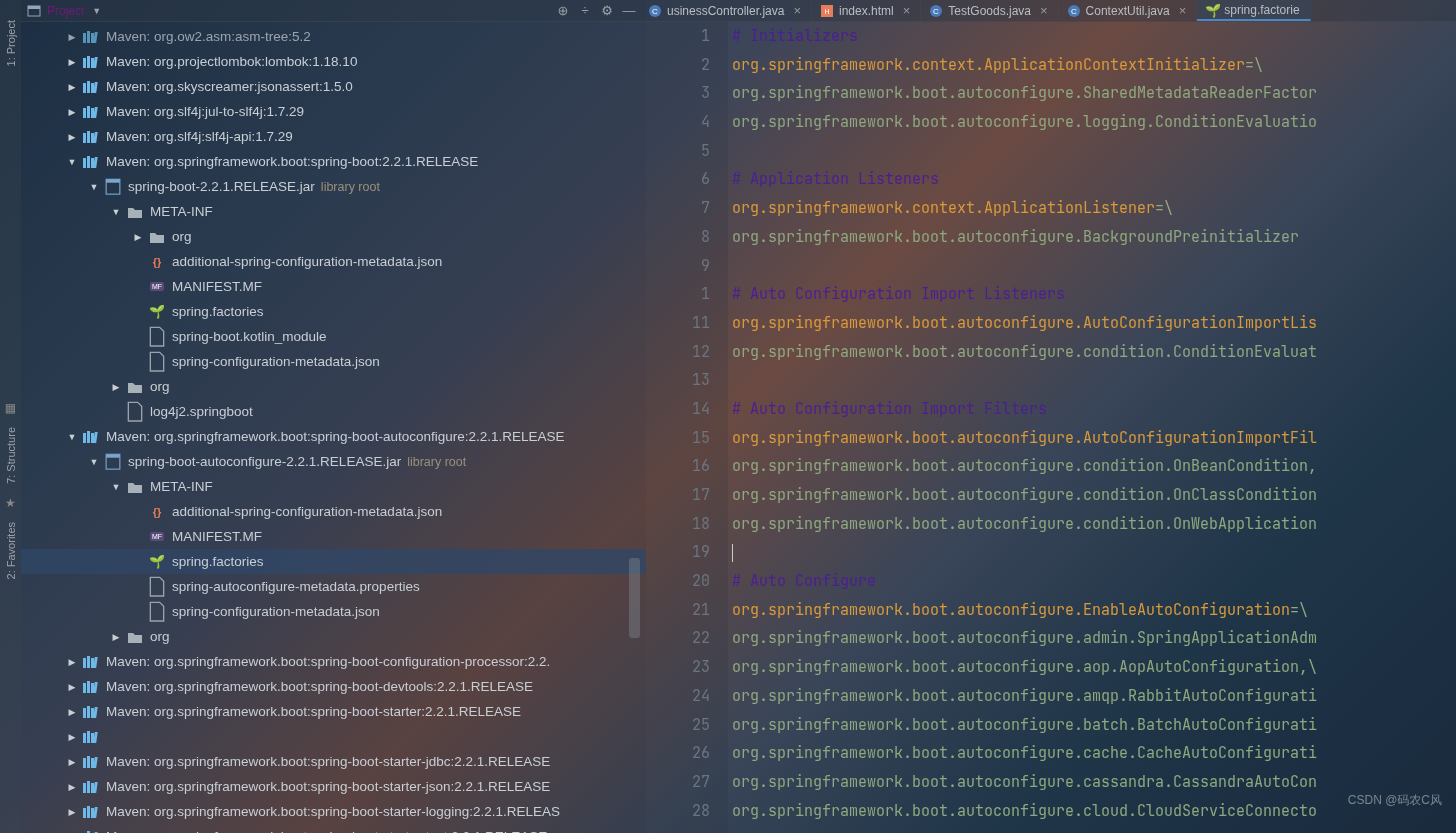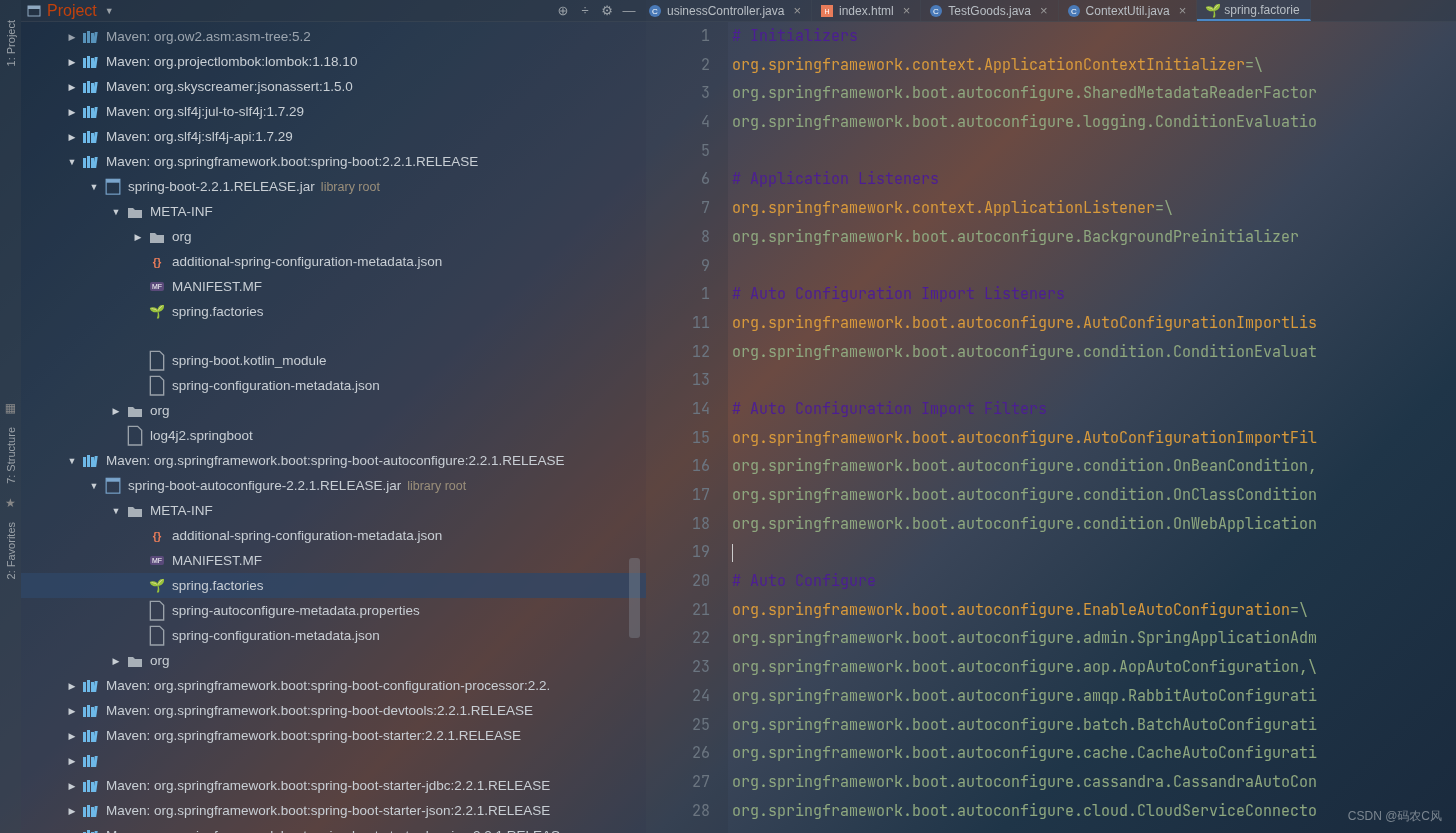--- a/index.html
+++ b/index.html
@@ -51,22 +51,22 @@
   padding: 0 6px;
   background: rgba(45, 55, 68, 0.45);
   border-bottom: 1px solid rgba(80, 90, 100, 0.3);
 }
 .project-header .proj-icon {
   width: 14px; height: 14px;
   margin-right: 6px;
   display: inline-flex;
 }
 .project-header .title {
-  color: #c2410c;
-  font-size: 16px;
+  color: #701a75;
+  font-size: 12px;
 }
 .project-header .dropdown-arrow {
   margin-left: 8px;
   color: #9ba2a8;
   font-size: 9px;
 }
 .project-header .spacer { flex: 1; }
 .project-header .hdr-icon {
   width: 22px;
   text-align: center;
@@ -180,21 +180,21 @@
 .cursor {
   display:inline-block;
   width:1px;
   height:18px;
   background:#ccc;
   vertical-align:middle;
 }
 
 .watermark {
   position: absolute;
-  bottom: 8px;
+  bottom: 24px;
   right: 14px;
   color: rgba(200,205,210,0.55);
   font-size: 12px;
 }
 
 
 .tree-scrollbar {
   position: absolute;
   left: 629px;
   top: 558px;
@@ -350,21 +350,21 @@
           </span>
           <span class="label">MANIFEST.MF</span>
         </div>
         <div class="tree-row" style="padding-left: 110px;">
           <span class="arrow empty"></span>
           <span class="icon">
             <span style="font-size:13px">🌱</span>
           </span>
           <span class="label">spring.factories</span>
         </div>
-        <div class="tree-row" style="padding-left: 110px; margin-top: 24px;">
+        <div class="tree-row" style="padding-left: 110px;">
           <span class="arrow empty"></span>
           <span class="icon">
             <svg viewBox="0 0 12 16">
               <path d="M1 1 h7 l3 3 v11 h-10 z" fill="none" stroke="#9aa2aa"></path>
             </svg>
           </span>
           <span class="label">spring-boot.kotlin_module</span>
         </div>
         <div class="tree-row" style="padding-left: 110px;">
           <span class="arrow empty"></span>

